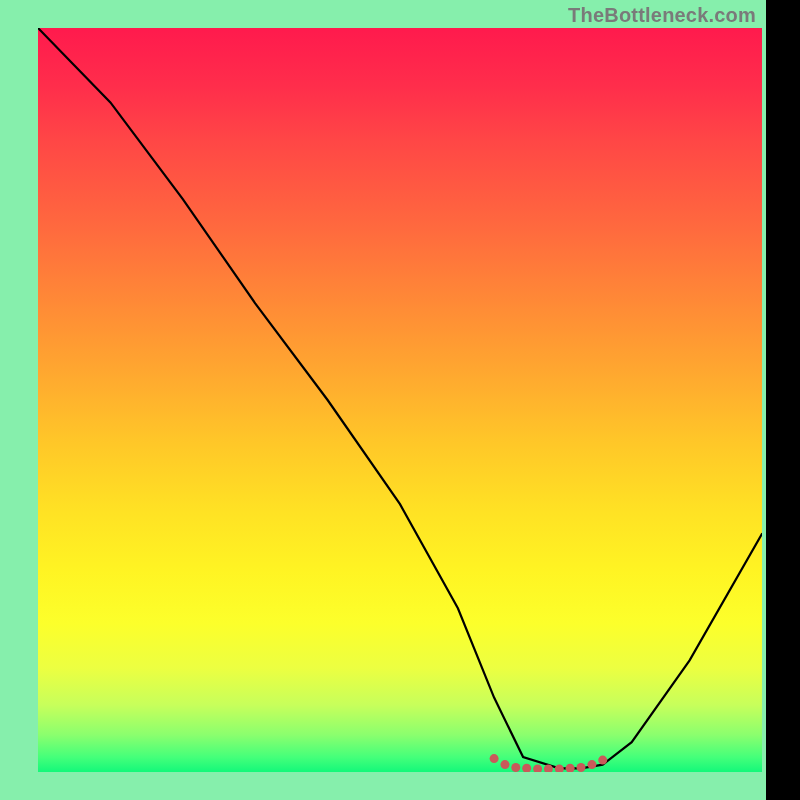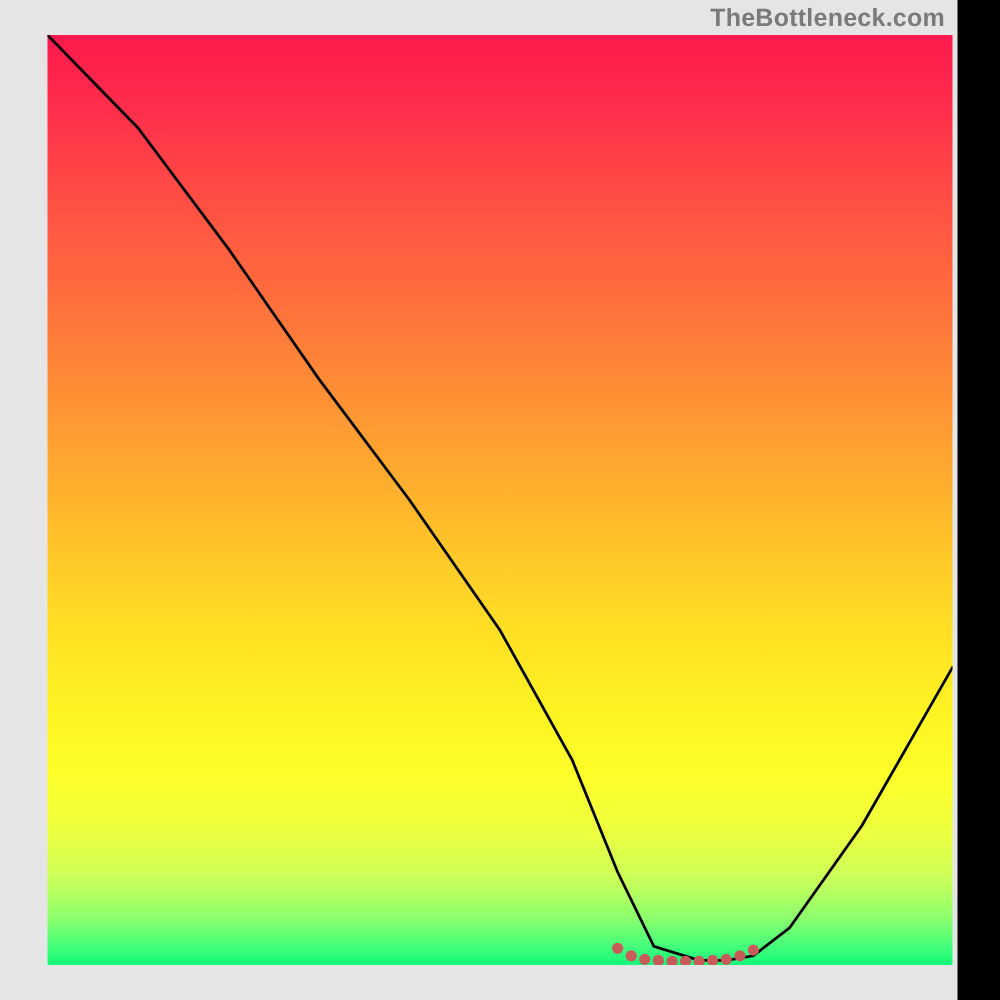--- a/index.html
+++ b/index.html
@@ -10,21 +10,21 @@
     background: #000;
     overflow: hidden;
     font-family: Arial, Helvetica, sans-serif;
   }
   .frame {
     position: absolute;
     left: 0;
     top: 0;
     width: 766px;
     height: 800px;
-    background: #e5e5e5;
+    background: #86efac;
   }
   .plot {
     position: absolute;
     left: 38px;
     top: 28px;
     width: 724px;
     height: 744px;
     background: linear-gradient(to bottom,
       #ff1a4d 0%,
       #ff2e4b 8%,

